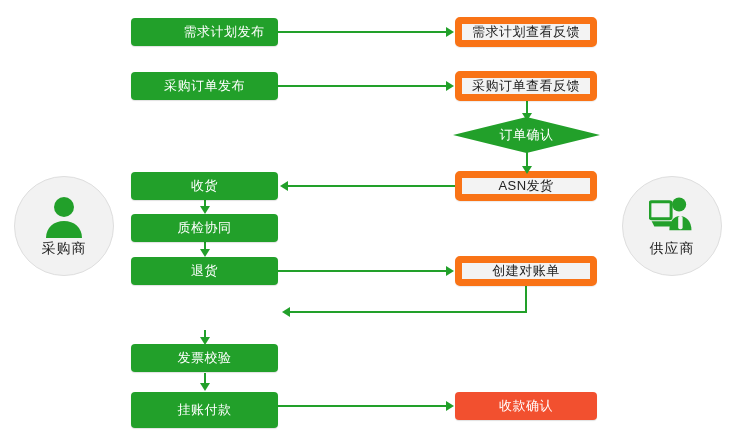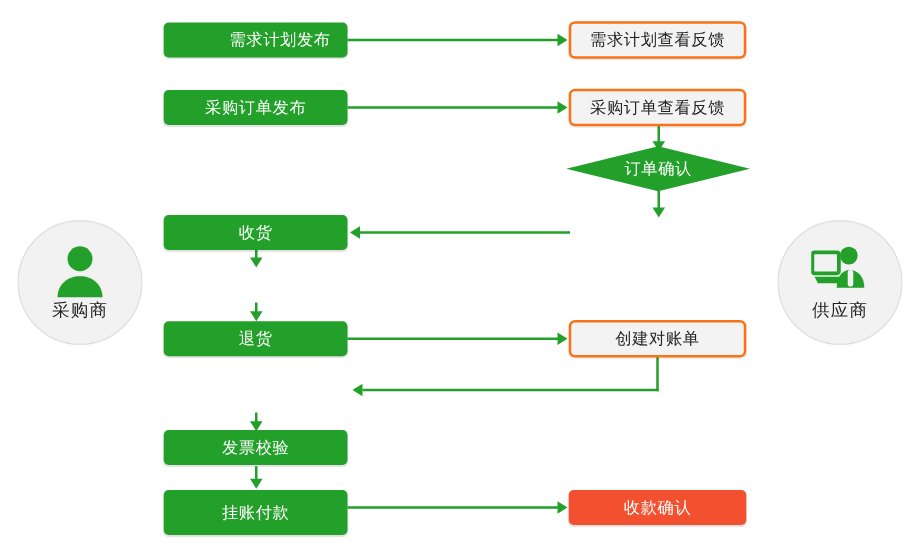--- a/index.html
+++ b/index.html
@@ -23,21 +23,21 @@
   }
   .node.green{
     background:#22a02a;
     color:#ffffff;
     border-radius:4px;
     box-shadow:0 1px 1px rgba(0,0,0,.12);
   }
   .node.plain{
     background:#f3f3f3;
     color:#222222;
-    border:2px solid #f97316;
+    border:7px solid #f97316;
     border-radius:5px;
     box-shadow:0 1px 1px rgba(0,0,0,.08);
   }
   .node.red{
     background:#f2502f;
     color:#ffffff;
     border-radius:4px;
     box-shadow:0 1px 1px rgba(0,0,0,.12);
   }
 
@@ -170,20 +170,23 @@
   </div>
 
   <div class="node green" style="left:131px;top:72px;width:147px;height:28px;">
     <span>采购订单发布</span>
   </div>
 
   <div class="node green" style="left:131px;top:172px;width:147px;height:28px;">
     <span>收货</span>
   </div>
 
+  <div class="node green" style="left:131px;top:214px;width:147px;height:28px;">
+    <span>质检协同</span>
+  </div>
 
   <div class="node green" style="left:131px;top:257px;width:147px;height:28px;">
     <span>退货</span>
   </div>
 
 
   <div class="node green" style="left:131px;top:344px;width:147px;height:28px;">
     <span>发票校验</span>
   </div>
 
@@ -199,20 +202,23 @@
     <span>采购订单查看反馈</span>
   </div>
 
   <div class="diamond green" style="left:453px;top:117px;width:147px;height:36px;">
     <svg class="dshape" viewBox="0 0 147 36" preserveAspectRatio="none" aria-hidden="true">
       <polygon points="73.5,0 147,18 73.5,36 0,18" fill="#22a02a"></polygon>
     </svg>
     <span class="dlabel">订单确认</span>
   </div>
 
+  <div class="node plain" style="left:455px;top:171px;width:142px;height:30px;">
+    <span>ASN发货</span>
+  </div>
 
   <div class="node plain" style="left:455px;top:256px;width:142px;height:30px;align-items:center;">
     <span>创建对账单</span>
   </div>
 
   <div class="node red" style="left:455px;top:392px;width:142px;height:28px;">
     <span>收款确认</span>
   </div>
 
 </div>

